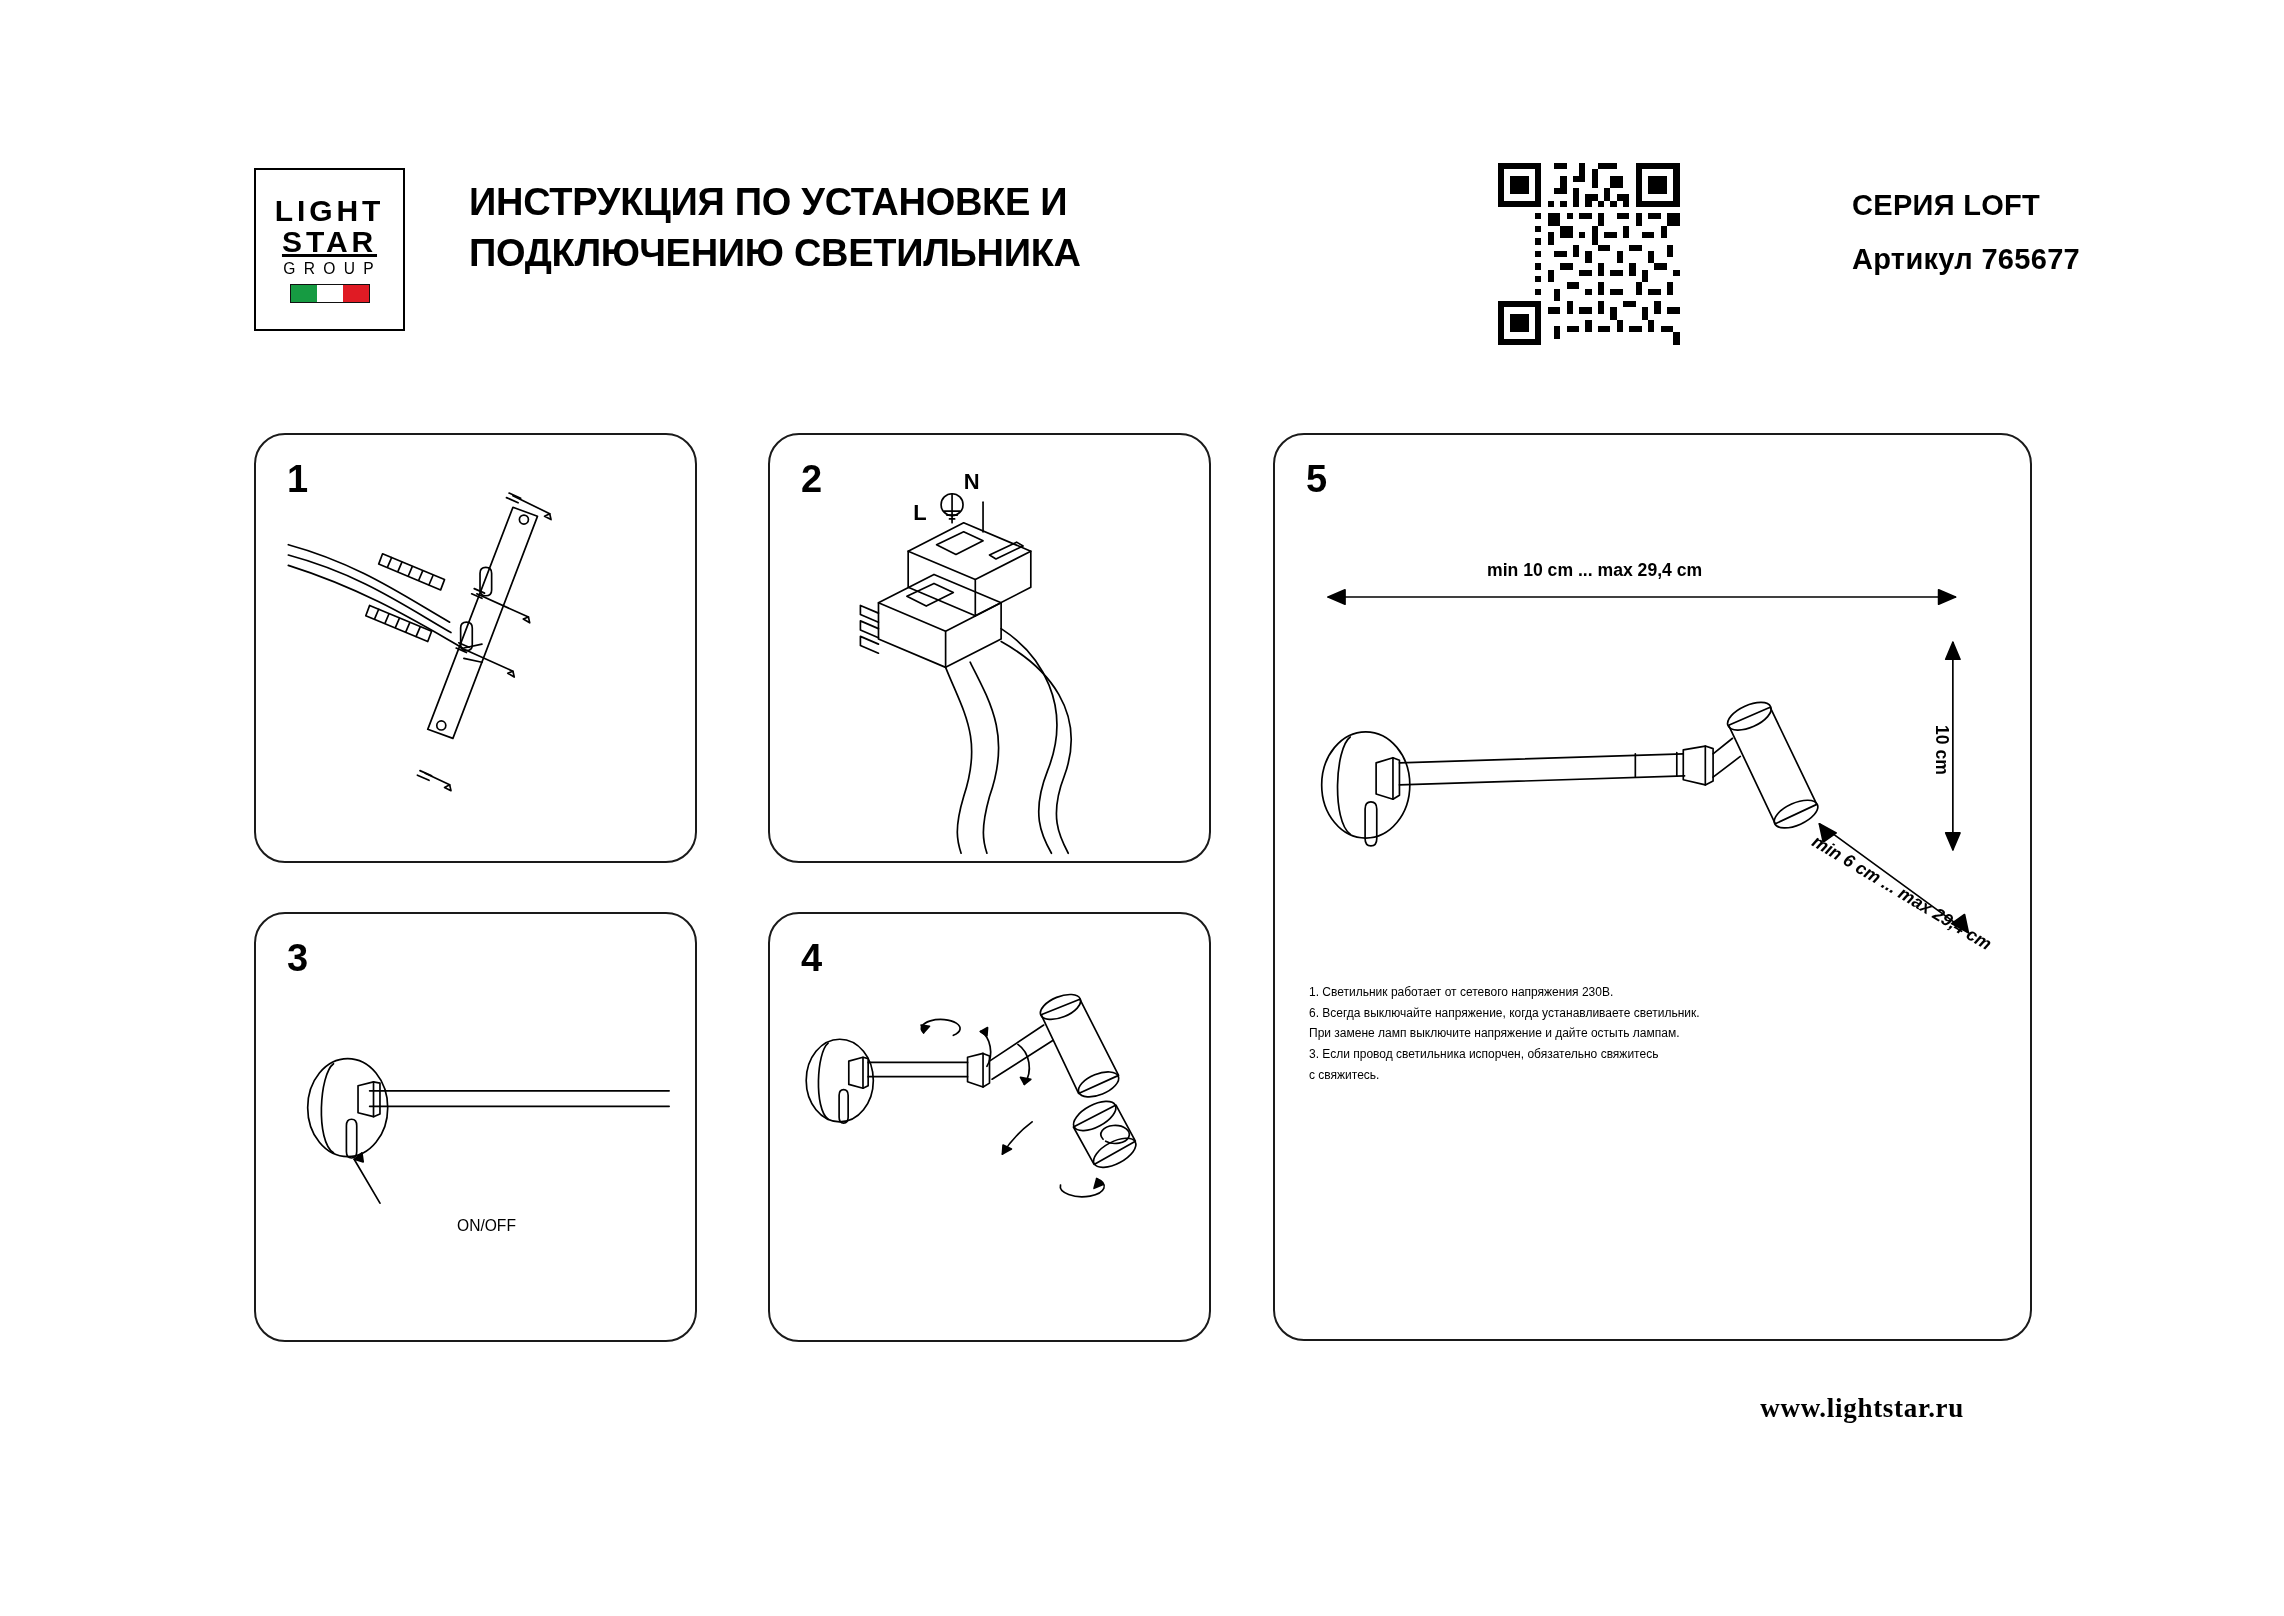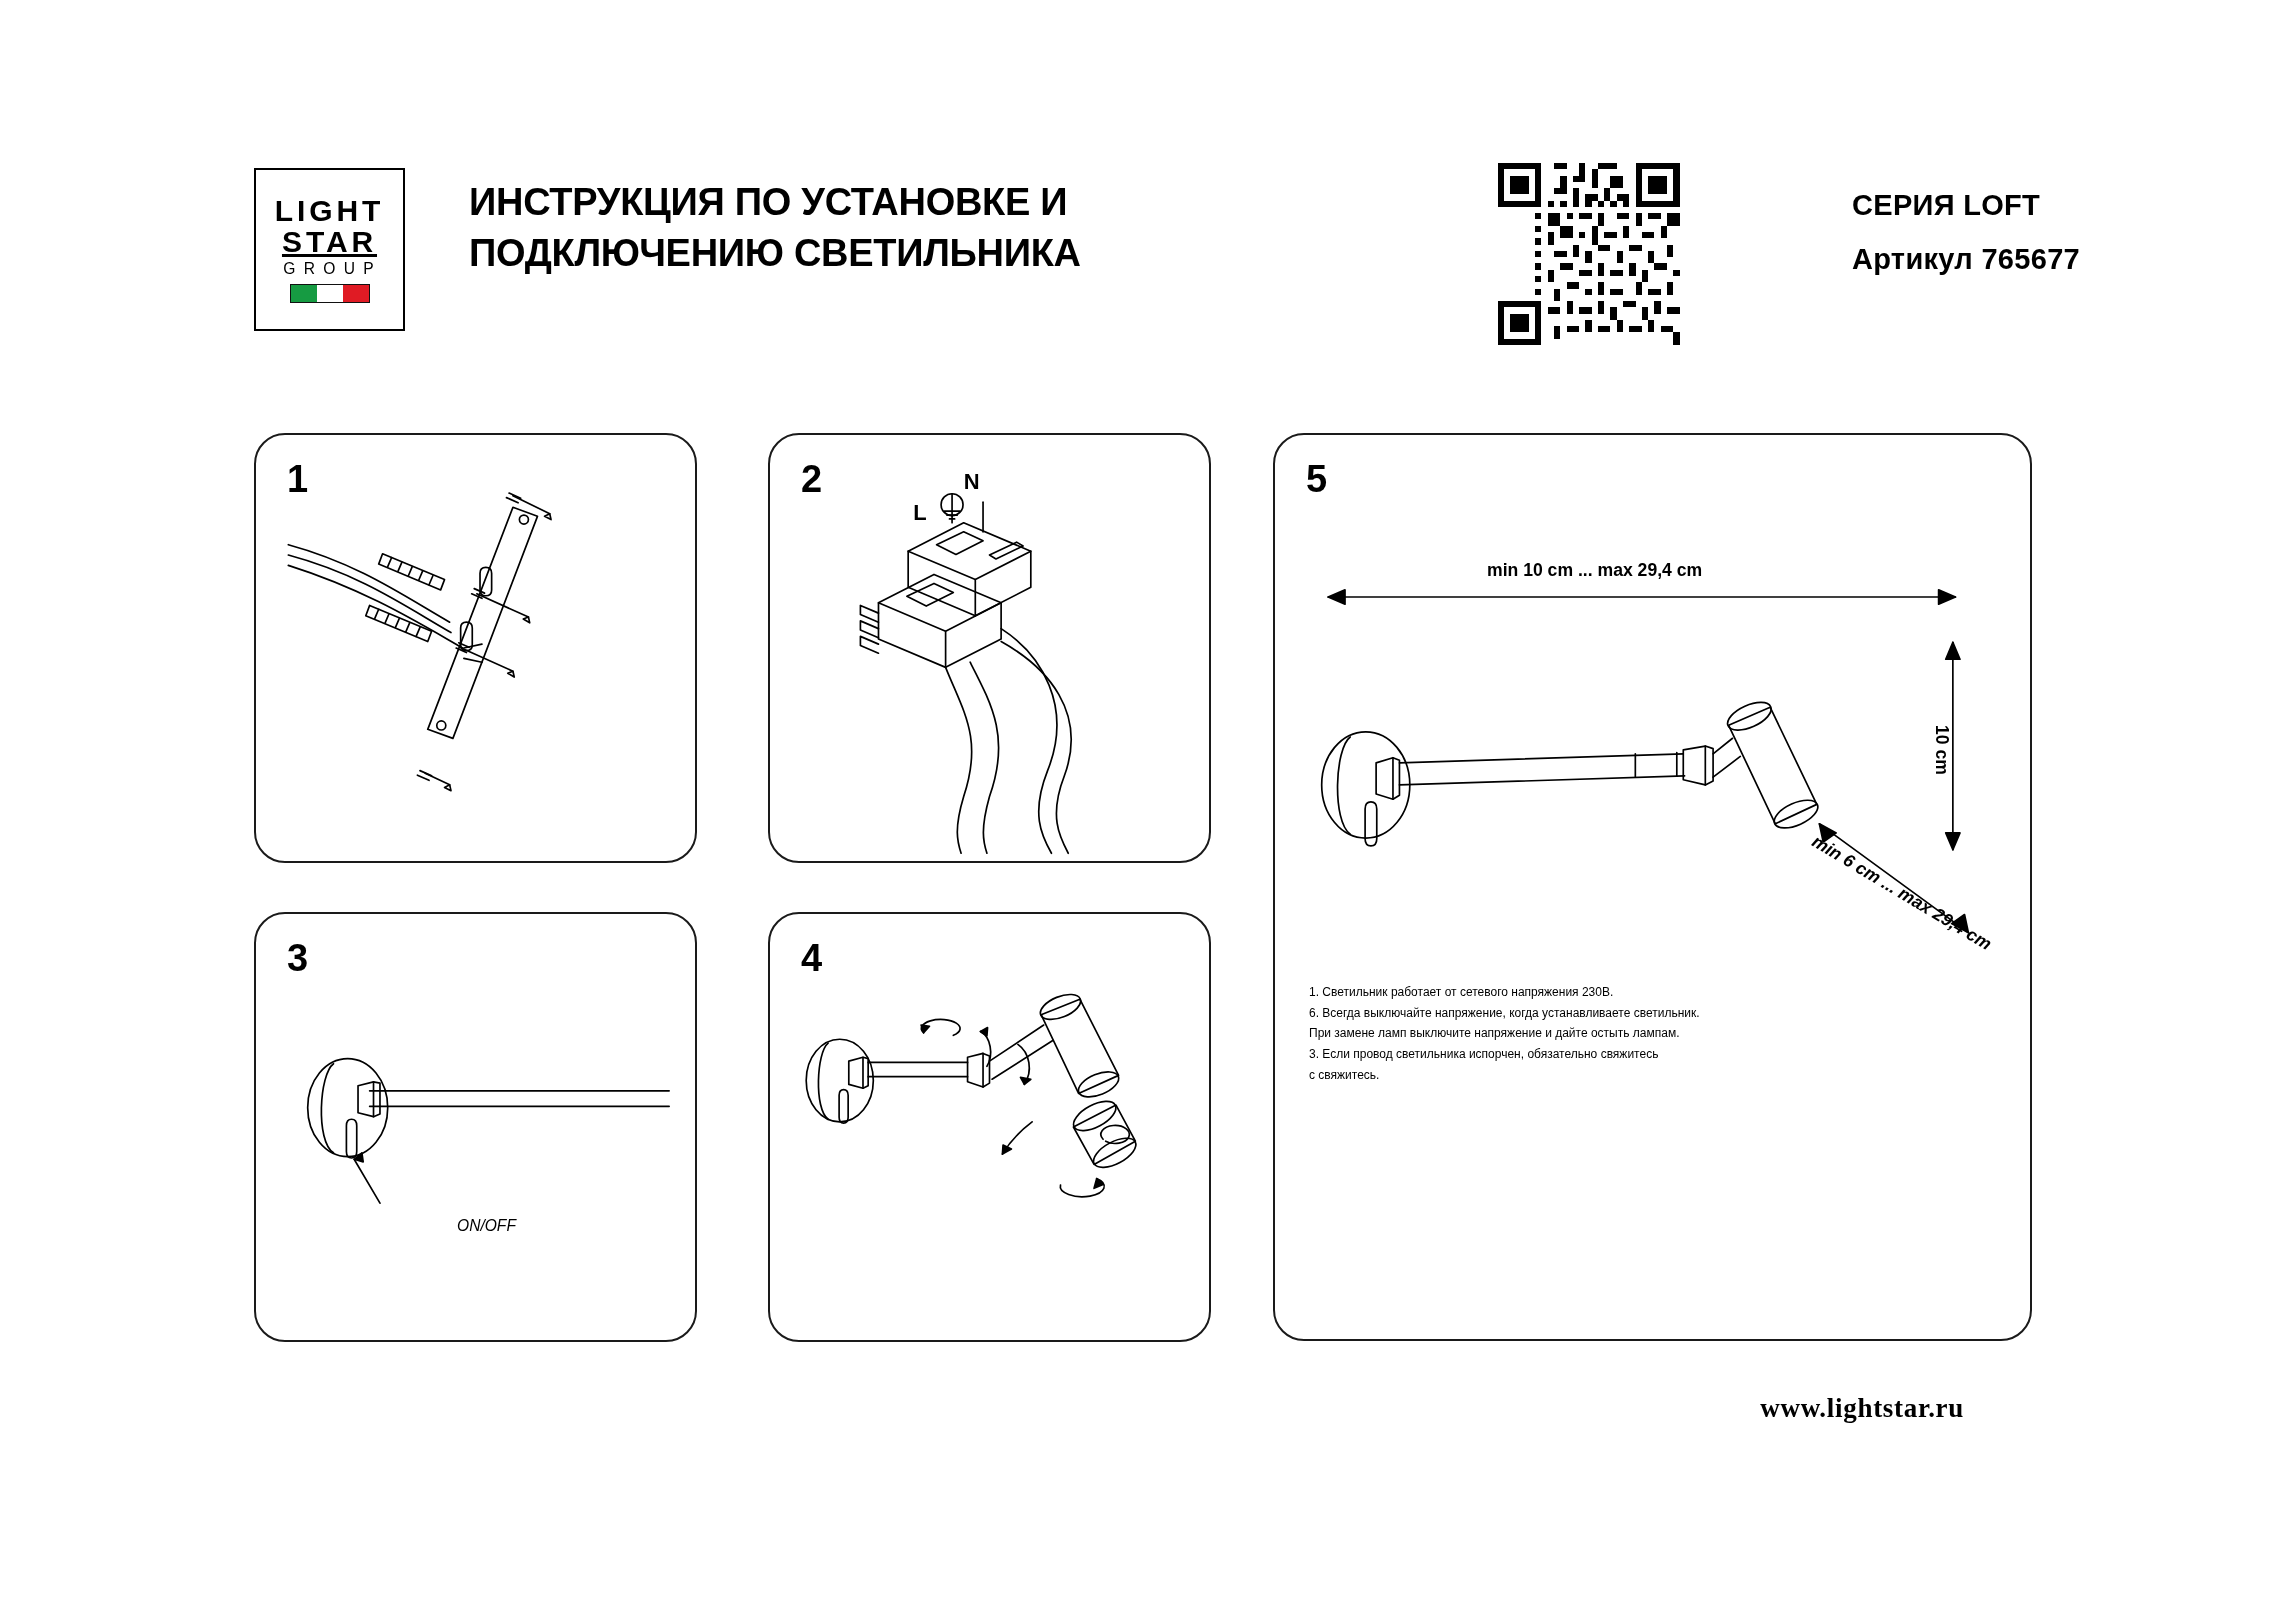--- a/index.html
+++ b/index.html
@@ -401,21 +401,21 @@
 
       <path d="M 158 266 L 182 260 L 192 262 L 192 310 L 182 314 L 158 308 Z"></path>
       <path d="M 182 260 L 182 314"></path>
 
       <path d="M 148 318 q -8 0 -8 10 l 0 40 q 0 10 8 10 q 8 0 8 -10 l 0 -40 q 0 -10 -8 -10 Z"></path>
 
       <path d="M 192 448 L 152 380"></path>
       <path d="M 152 380 l 14 4 l -2 -14 Z" fill="#000"></path>
     </g>
   </svg>
-  <div class="onoff-label" style="left:201px; top:303px;font-style:italic;">ON/OFF</div>
+  <div class="onoff-label" style="left:201px; top:303px;">ON/OFF</div>
 </div>
 
 <div class="panel" id="panel4">
   <div class="panel-num">4</div>
   <svg class="svgfull" viewBox="0 0 680 660">
     <g fill="none" stroke="#000" stroke-width="2.6" stroke-linejoin="round" stroke-linecap="round">
 
       <ellipse cx="108" cy="258" rx="52" ry="64"></ellipse>
       <path d="M 90 200 C 72 214 68 302 90 318"></path>
 

